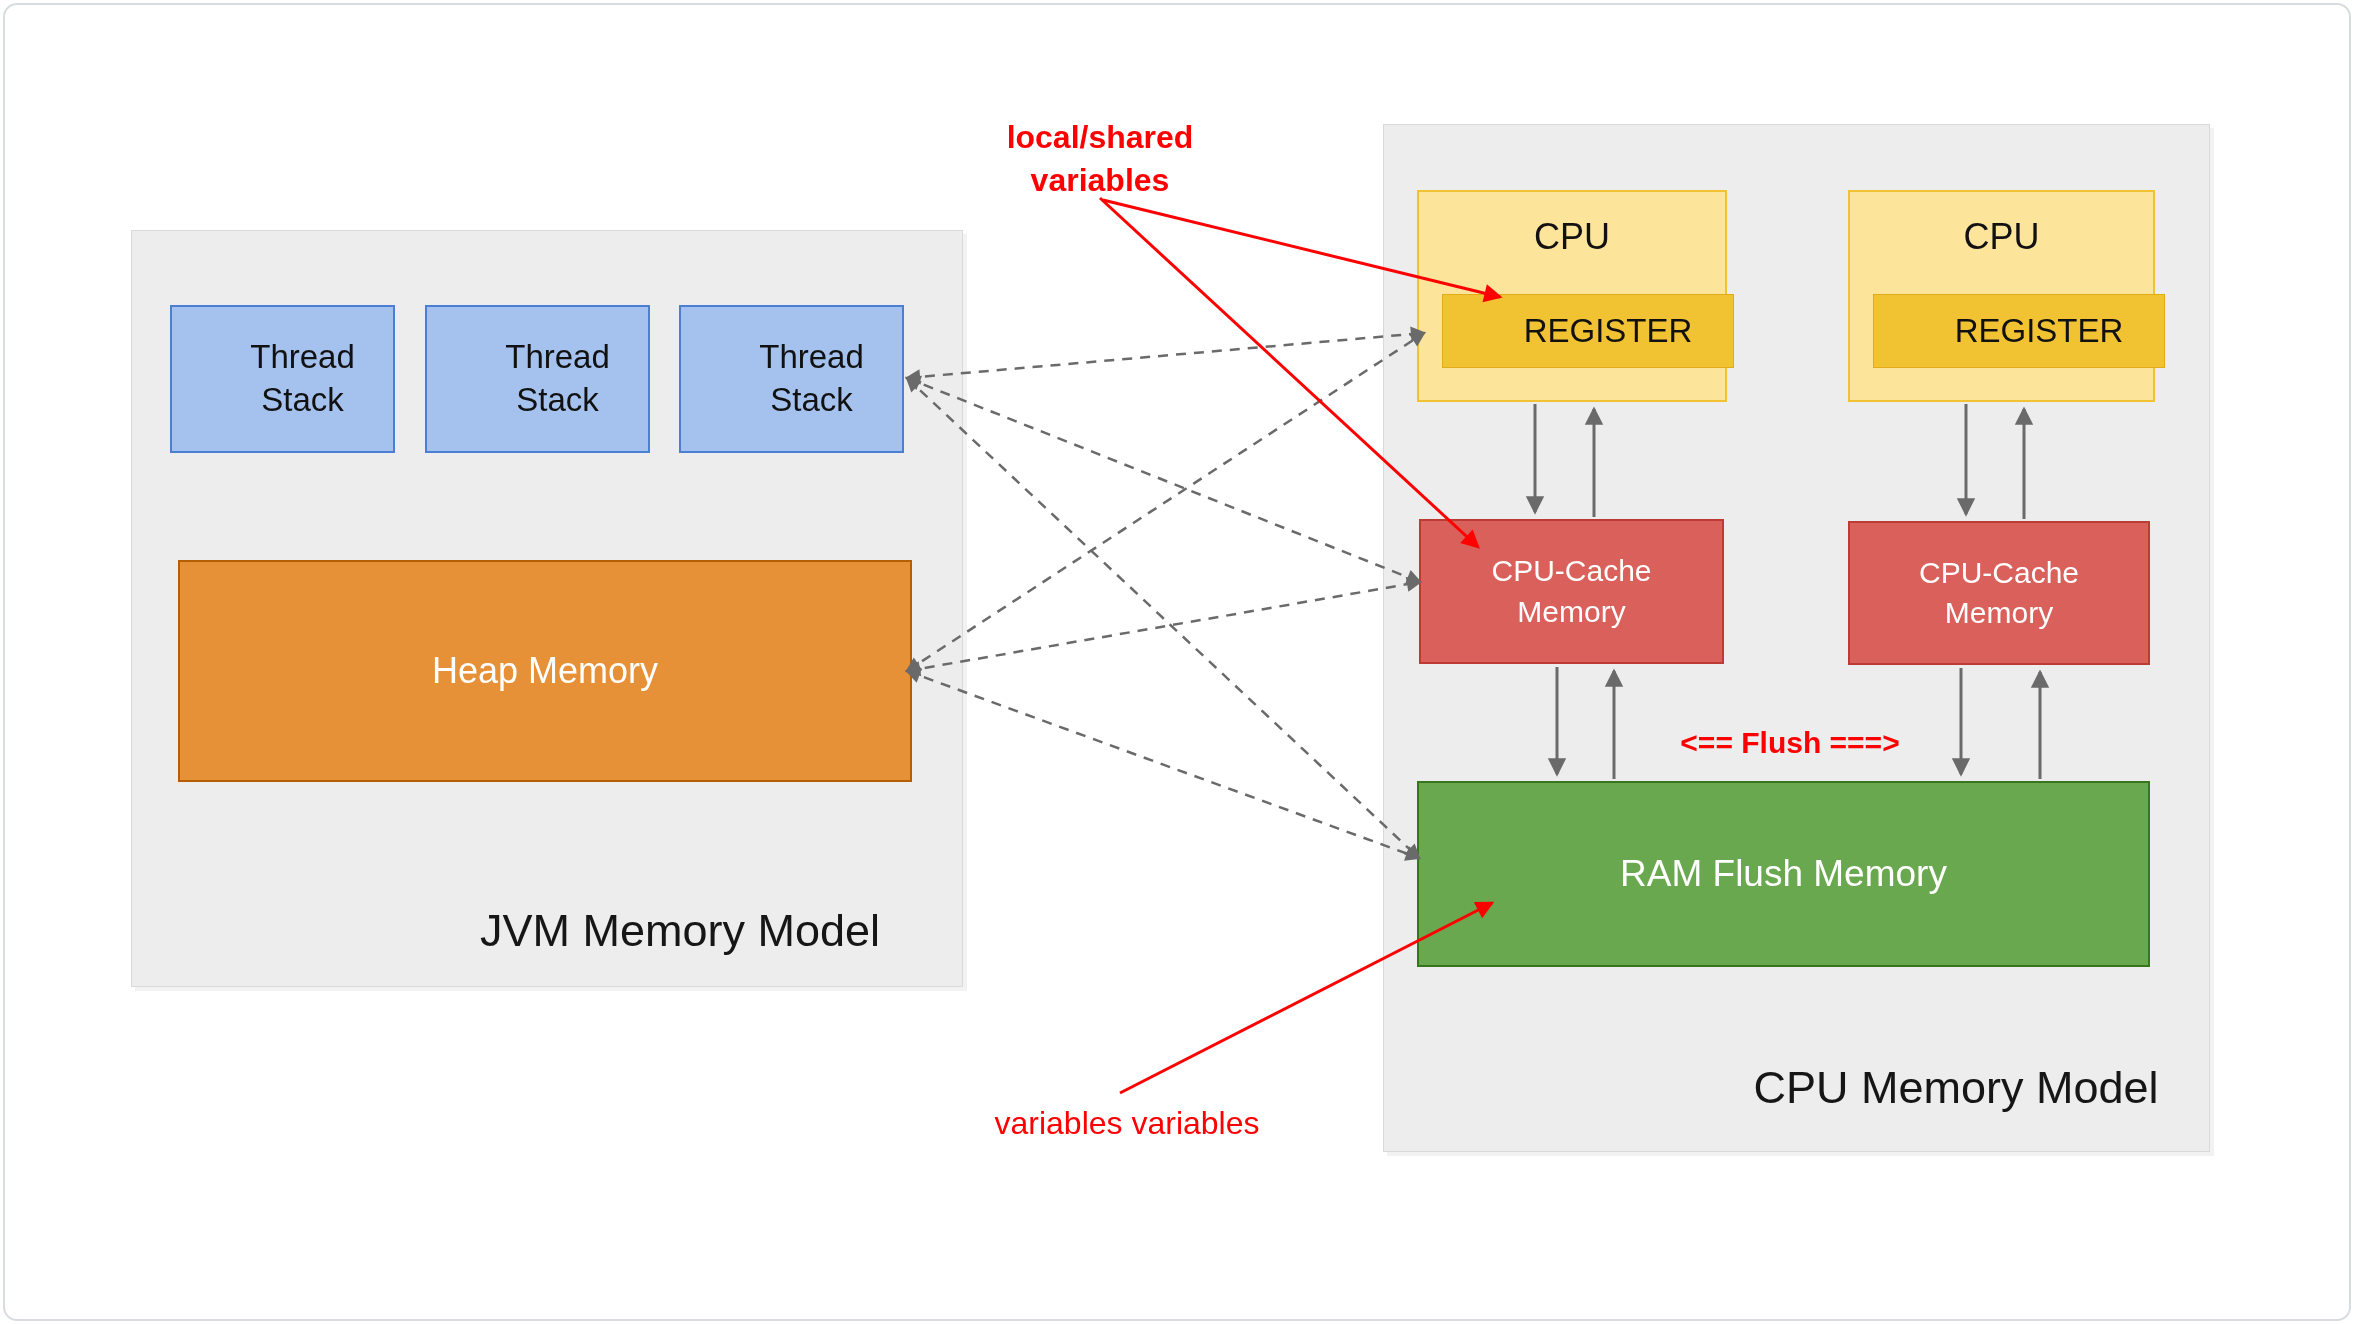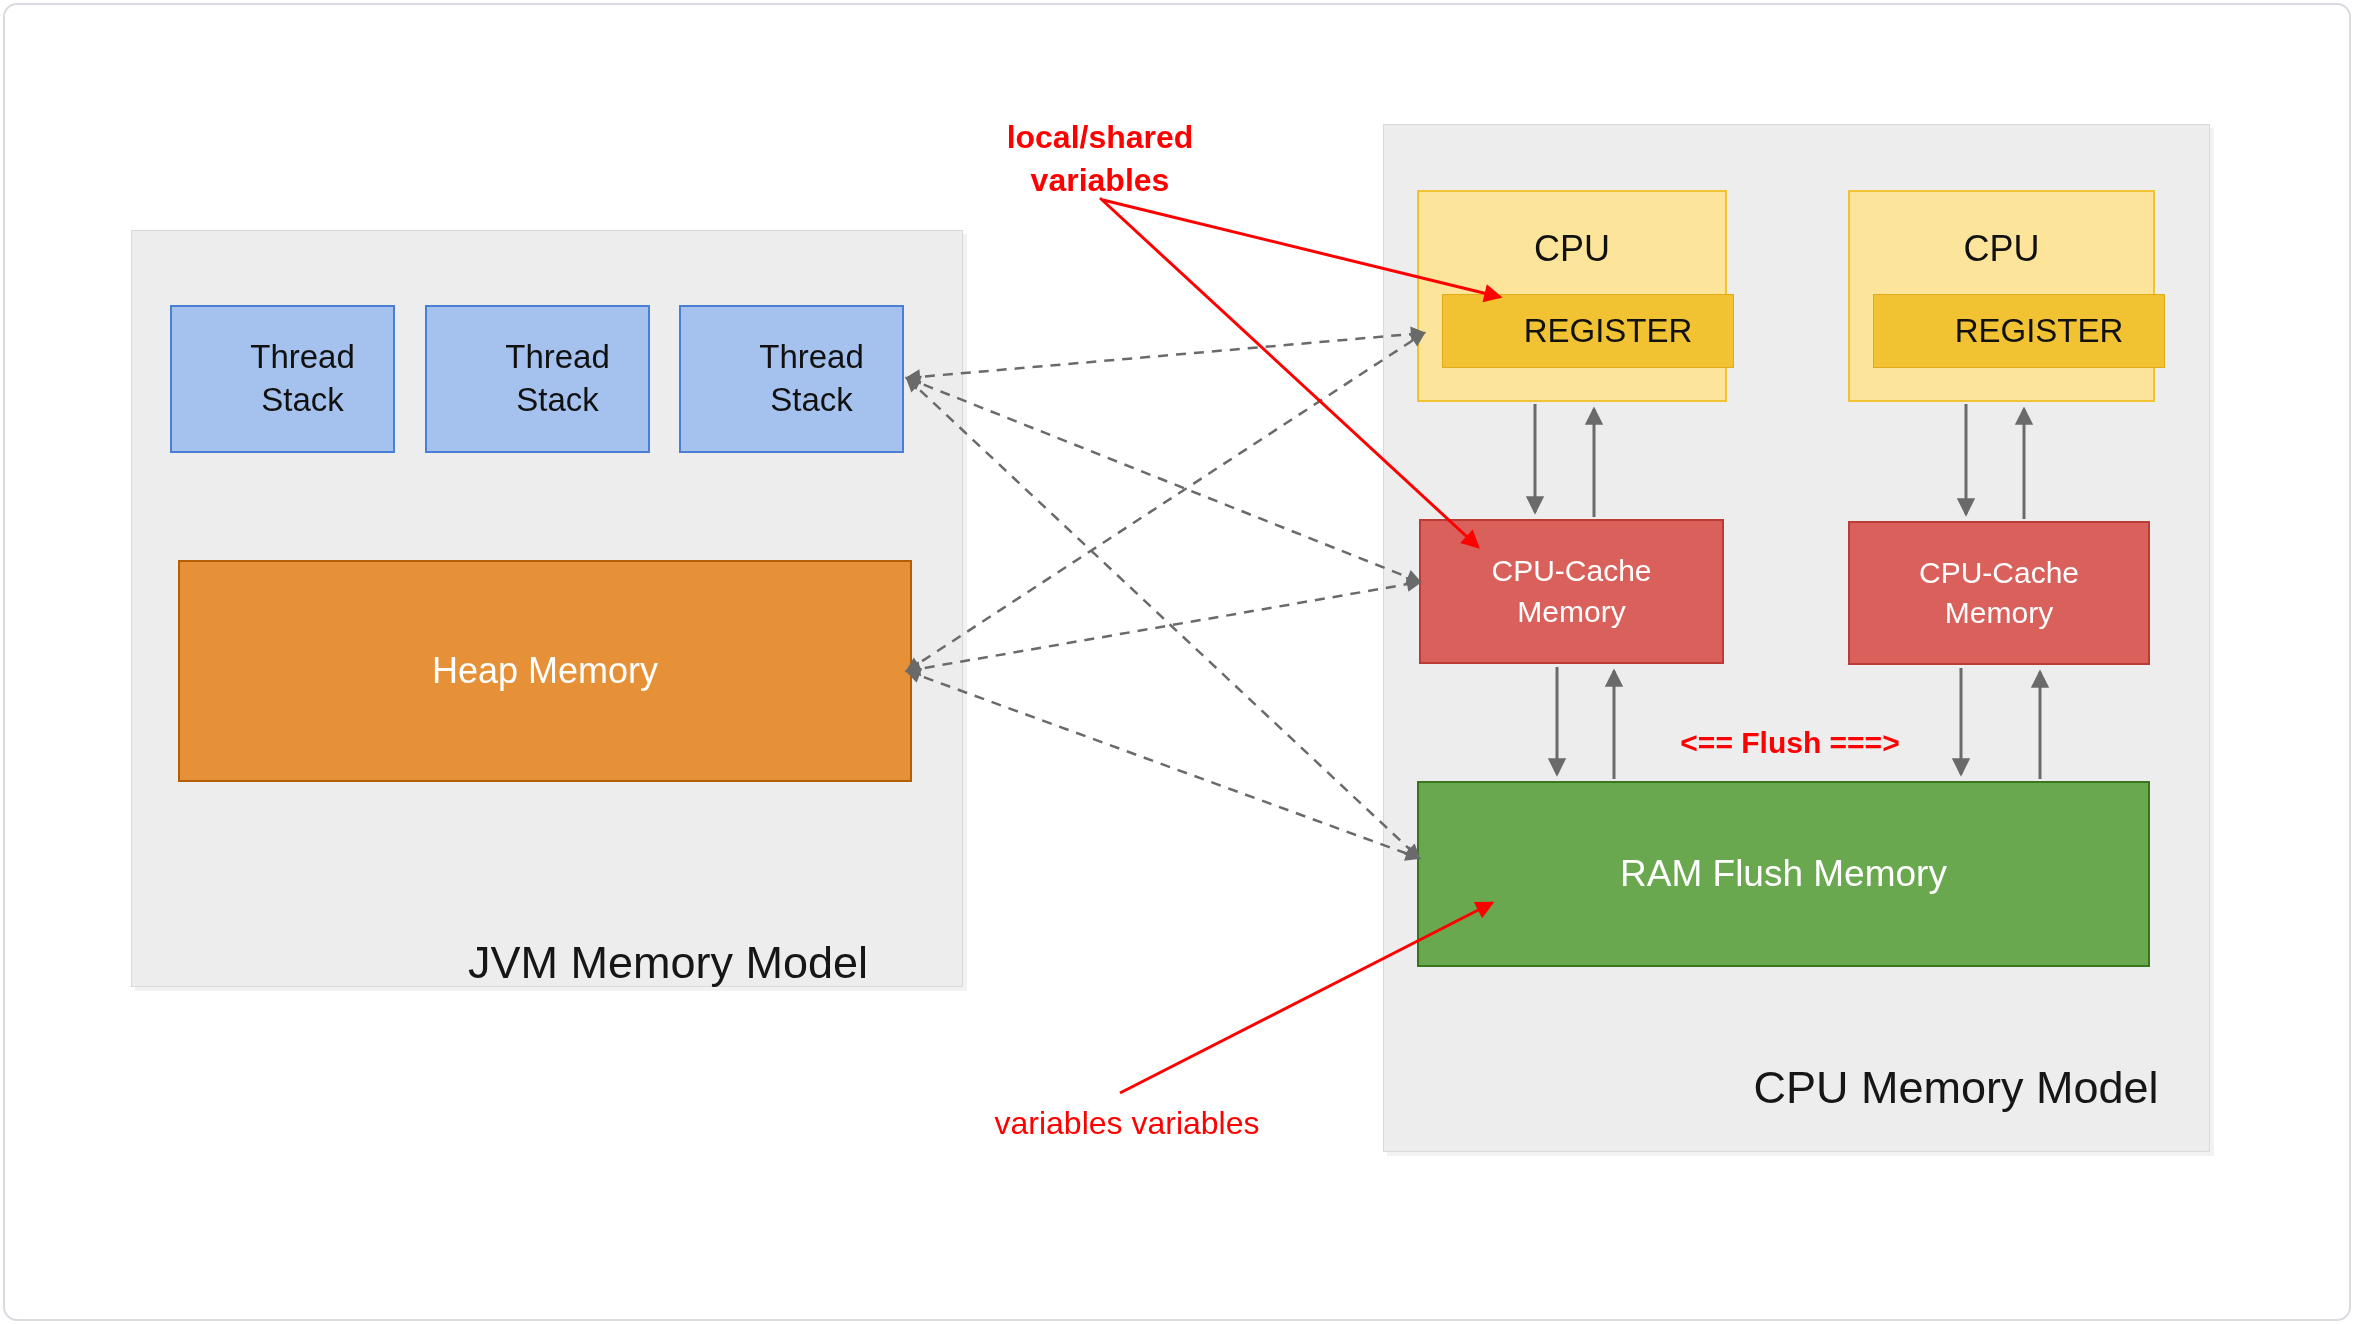--- a/index.html
+++ b/index.html
@@ -4,21 +4,21 @@
 <style>
   html,body{margin:0;padding:0;background:#fff;}
   body{width:2354px;height:1324px;position:relative;font-family:"Liberation Sans",sans-serif;}
   .page-frame{position:absolute;left:3px;top:3px;right:3px;bottom:3px;border:2px solid #d8dce0;border-radius:14px;background:#ffffff;}
   .abs{position:absolute;box-sizing:border-box;}
   .panel{background:var(--panel-fill,#ededed);border:1px solid var(--panel-border,#d9d9d9);box-shadow:4px 4px 0 rgba(0,0,0,0.05);z-index:1;}
   .box{display:flex;align-items:center;justify-content:center;text-align:center;z-index:2;}
   .ts{background:var(--thread-fill,#a5c2ee);border:2px solid var(--thread-border,#4a7fd4);font-size:33px;line-height:1.3;color:var(--text-dark,#111);padding-left:40px;}
   .heap{background:var(--heap-fill,#e69138);border:2px solid var(--heap-border,#b45f06);font-size:36px;color:var(--text-light,#fff);}
   .cpu{background:var(--cpu-fill,#fde49b);border:2px solid var(--cpu-border,#f1c232);}
-  .cpu-label{position:absolute;left:0;right:0;top:24px;text-align:center;font-size:36px;color:var(--text-dark,#111);margin-top:12px;}
+  .cpu-label{position:absolute;left:0;right:0;top:24px;text-align:center;font-size:36px;color:var(--text-dark,#111);}
   .register{position:absolute;left:23px;top:102px;width:250px;height:72px;background:var(--register-fill,#f1c232);border:1px solid var(--register-border,#e2ab19);display:flex;align-items:center;justify-content:center;font-size:33px;color:var(--text-dark,#111);padding-left:40px;}
   .cache{background:var(--cache-fill,#da605b);border:2px solid var(--cache-border,#bd3b35);font-size:30px;line-height:1.35;color:var(--text-light,#fff);}
   .cache span{display:block;width:190px;}
   .ram{background:var(--ram-fill,#6aa84f);border:2px solid var(--ram-border,#38761d);font-size:37px;color:var(--text-light,#fff);}
   .panel-title{font-size:45px;color:#161616;text-align:center;z-index:3;}
   .red-note{color:var(--annotation-red,#f00);font-size:32px;text-align:center;line-height:1.35;z-index:3;}
   .flush{color:var(--annotation-red,#f00);font-size:30px;font-weight:bold;text-align:center;z-index:3;}
   svg.overlay{position:absolute;left:0;top:0;z-index:6;pointer-events:none;}
 </style>
 </head>
@@ -32,21 +32,21 @@
   </div>
 <div class="abs box ts" style="left:425px;top:305px;width:225px;height:148px;">
     <span style="width:130px;">Thread Stack</span>
   </div>
 <div class="abs box ts" style="left:679px;top:305px;width:225px;height:148px;">
     <span style="width:130px;">Thread Stack</span>
   </div>
 <div class="abs box heap" style="left:170px;top:560px;width:734px;height:222px;margin-left:8px;">
     <span>Heap Memory</span>
   </div>
-<div class="abs panel-title" style="left:408px;top:905px;width:520px;margin-top:32px;">JVM Memory Model</div>
+<div class="abs panel-title" style="left:420px;top:905px;width:520px;">JVM Memory Model</div>
 
 <div class="abs panel" style="left:1383px;top:124px;width:827px;height:1028px;"></div>
 
 <div class="abs box cpu" style="left:1417px;top:190px;width:310px;height:212px;">
   <div class="cpu-label">CPU</div>
   <div class="register">REGISTER</div>
 </div>
 <div class="abs box cpu" style="left:1848px;top:190px;width:307px;height:212px;">
   <div class="cpu-label">CPU</div>
   <div class="register">REGISTER</div>

